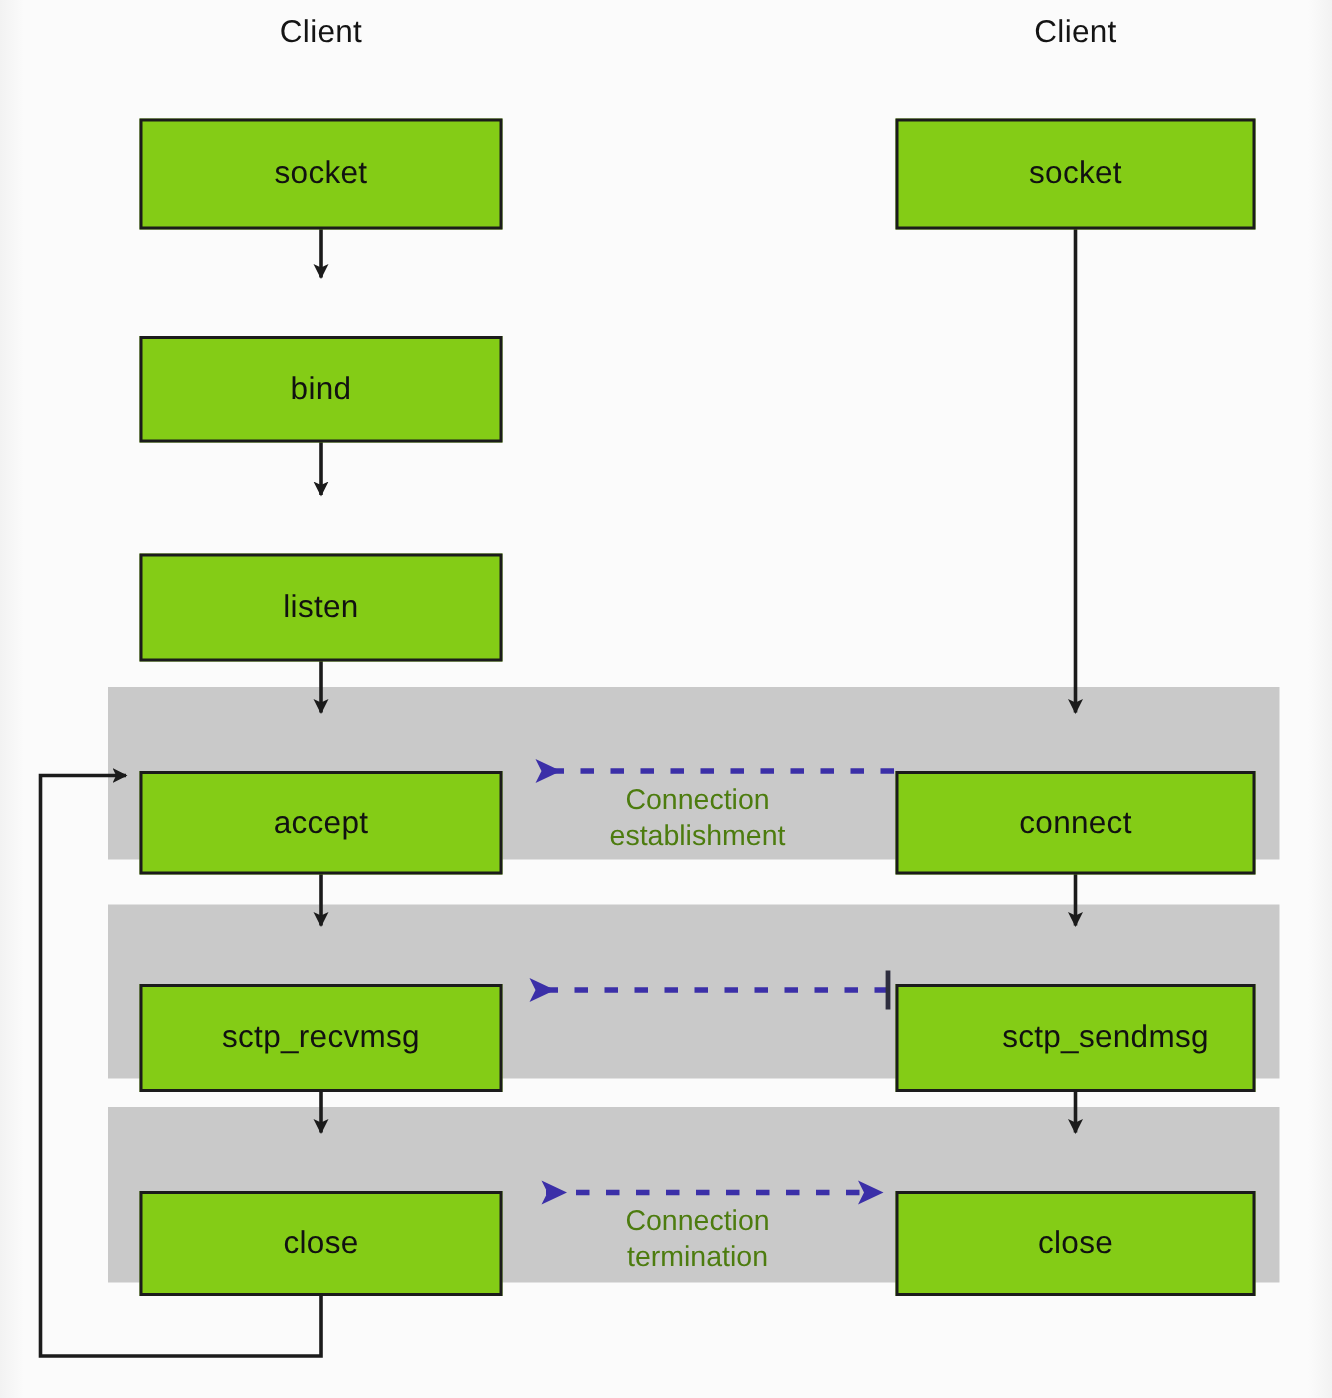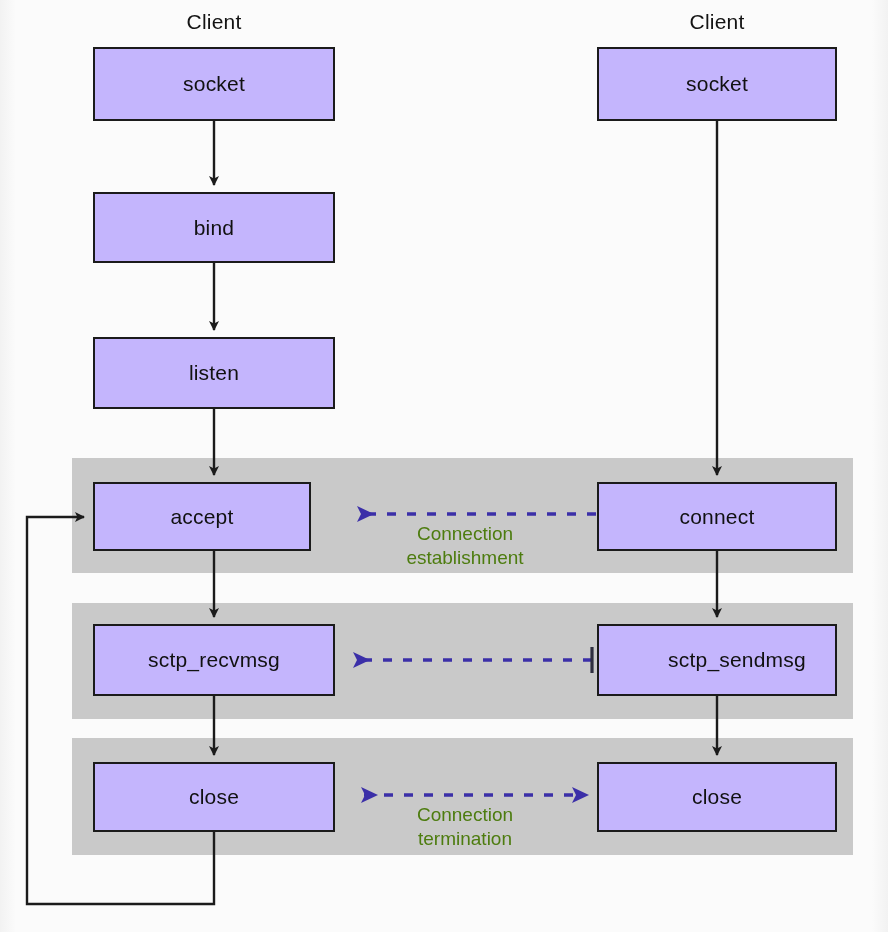--- a/index.html
+++ b/index.html
@@ -39,26 +39,27 @@
 
   .band {
     position: absolute;
     background: #c9c9c9;
     z-index: 1;
   }
 
   .node {
     position: absolute;
     box-sizing: border-box;
-    background: #c4b5fd;
+    background: #84cc16;
     border: 2px solid #1b1b1b;
     display: flex;
     align-items: center;
     justify-content: center;
     z-index: 3;
+    margin-top: 32px;
   }
   .node span {
     font-size: 21px;
     color: #111111;
     white-space: nowrap;
     letter-spacing: 0.2px;
   }
 
   .xlabel {
     position: absolute;
@@ -128,21 +129,21 @@
 
   <div class="node" style="left:93px; top:47px; width:242px; height:74px;">
     <span>socket</span>
   </div>
   <div class="node" style="left:93px; top:192px; width:242px; height:71px;">
     <span>bind</span>
   </div>
   <div class="node" style="left:93px; top:337px; width:242px; height:72px;text-align:right;">
     <span>listen</span>
   </div>
-  <div class="node" style="left:93px; top:482px; width:218px; height:69px;">
+  <div class="node" style="left:93px; top:482px; width:242px; height:69px;">
     <span>accept</span>
   </div>
   <div class="node" style="left:93px; top:624px; width:242px; height:72px;text-align:center;">
     <span>sctp_recvmsg</span>
   </div>
   <div class="node" style="left:93px; top:762px; width:242px; height:70px;">
     <span>close</span>
   </div>
 
   <div class="node" style="left:597px; top:47px; width:240px; height:74px;">

